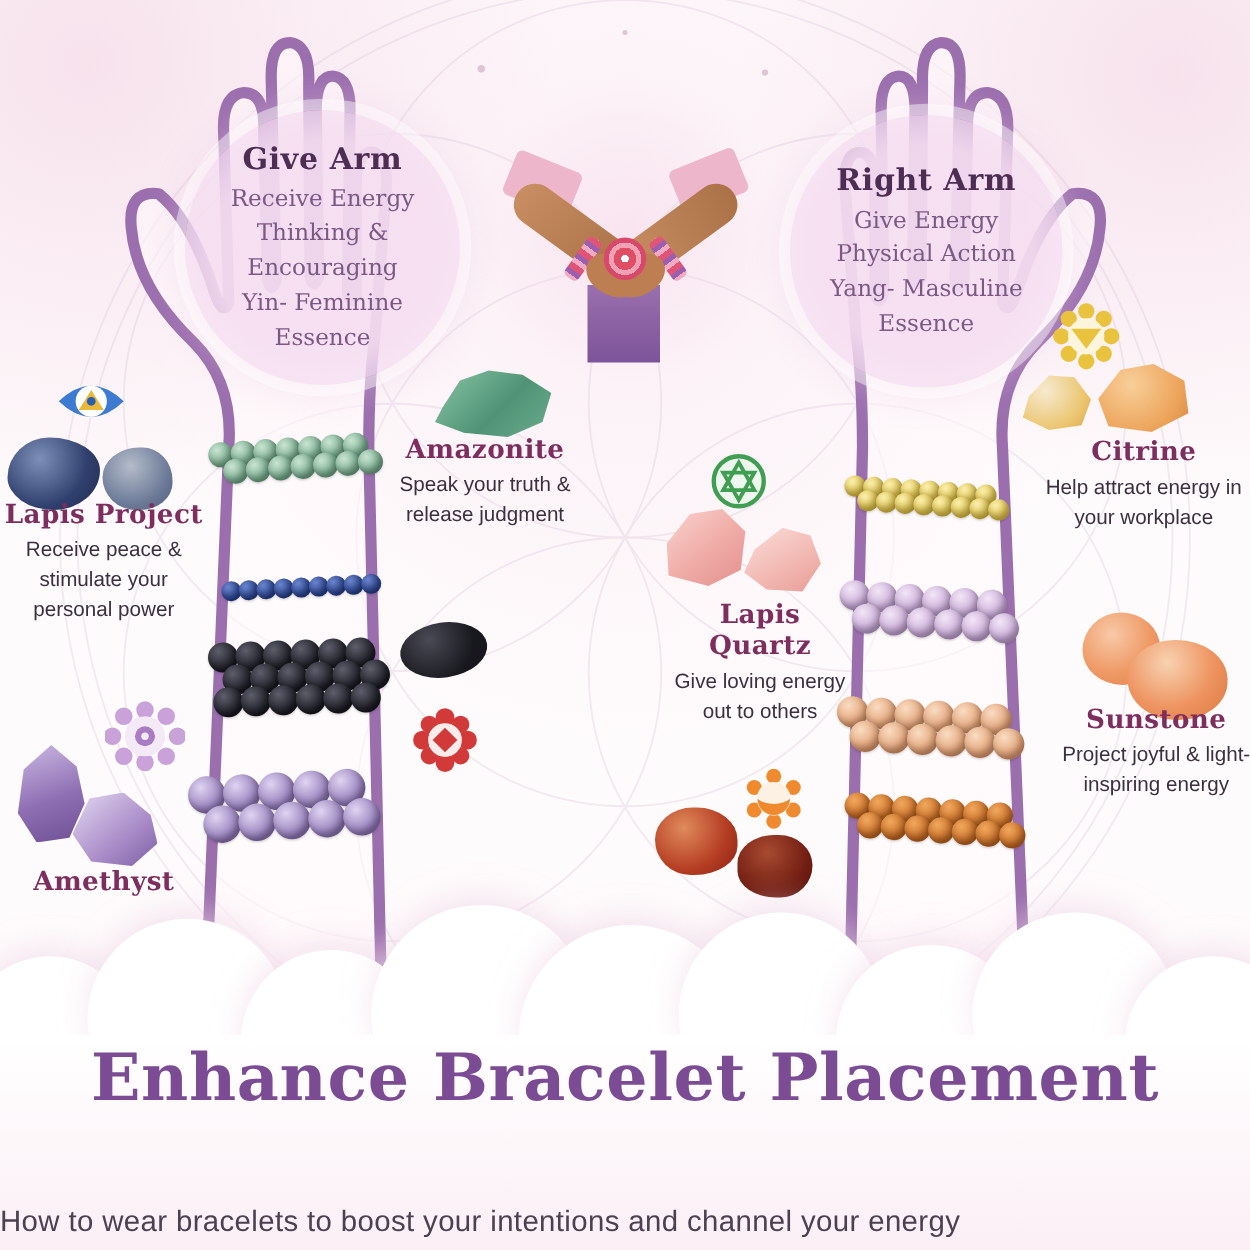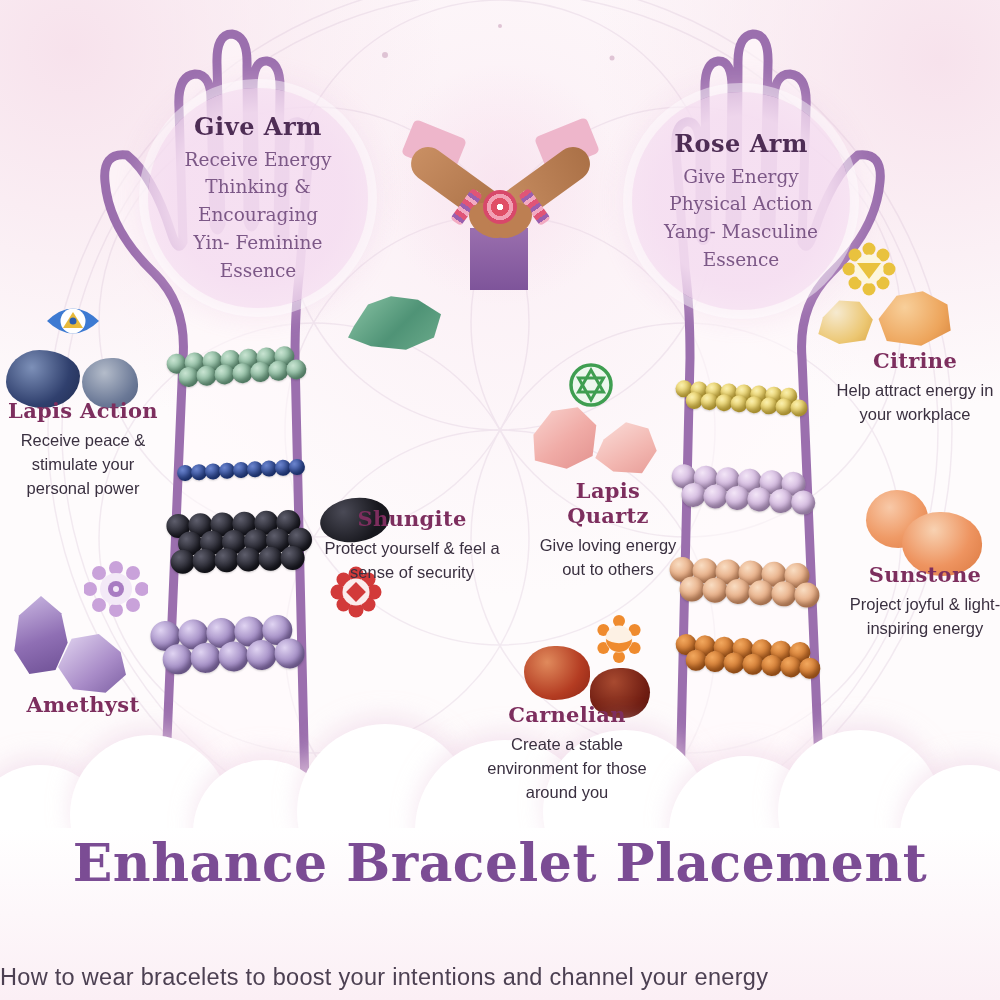--- a/index.html
+++ b/index.html
@@ -302,21 +302,21 @@
 
   <div class="bubble left">
     <div class="bubble-title">Give Arm</div>
     <div class="bubble-lines">Receive Energy
 Thinking &amp;
 Encouraging
 Yin- Feminine
 Essence</div>
   </div>
   <div class="bubble right">
-    <div class="bubble-title">Rose Arm</div>
+    <div class="bubble-title">Right Arm</div>
     <div class="bubble-lines">Give Energy
 Physical Action
 Yang- Masculine
 Essence</div>
   </div>
 
   <div class="stone s-lapis-1"></div>
   <div class="stone s-lapis-2"></div>
   <div class="stone s-amazonite"></div>
   <div class="stone s-shungite"></div>
@@ -404,45 +404,41 @@
         <circle cx="25" cy="43" r="6"></circle>
           <circle cx="9.4" cy="34" r="6"></circle>
           <circle cx="9.4" cy="16" r="6"></circle>
       </g>
       <circle cx="25" cy="25" r="13.5" fill="#fdf1e4"></circle>
       <path d="M12 25 A13 13 0 0 0 38 25 A16 10 0 0 1 12 25 Z" fill="#ef8b2e"></path>
     </svg>
   </div>
 
   <div class="crystal-block" style="left:2px;top:398px;width:162px">
-    <div class="crystal-name">Lapis Action</div>
+    <div class="crystal-name">Lapis Project</div>
     <div class="crystal-desc">Receive peace &amp; stimulate your personal power</div>
   </div>
-  <div class="crystal-block" style="left:322px;top:506px;width:180px">
-    <div class="crystal-name">Shungite</div>
-    <div class="crystal-desc">Protect yourself &amp; feel a sense of security</div>
+  <div class="crystal-block" style="left:308px;top:346px;width:160px">
+    <div class="crystal-name">Amazonite</div>
+    <div class="crystal-desc">Speak your truth &amp; release judgment</div>
   </div>
   <div class="crystal-block" style="left:8px;top:692px;width:150px">
     <div class="crystal-name">Amethyst</div>
   </div>
   <div class="crystal-block" style="left:834px;top:348px;width:162px">
     <div class="crystal-name">Citrine</div>
     <div class="crystal-desc">Help attract energy in your workplace</div>
   </div>
   <div class="crystal-block" style="left:532px;top:478px;width:152px">
     <div class="crystal-name">Lapis Quartz</div>
     <div class="crystal-desc">Give loving energy out to others</div>
   </div>
   <div class="crystal-block" style="left:832px;top:562px;width:186px">
     <div class="crystal-name">Sunstone</div>
     <div class="crystal-desc">Project joyful &amp; light-inspiring energy</div>
-  </div>
-  <div class="crystal-block" style="left:476px;top:702px;width:182px">
-    <div class="crystal-name">Carnelian</div>
-    <div class="crystal-desc">Create a stable environment for those around you</div>
   </div>
 
   <div class="clouds">
     <div class="cloud" style="left:-30px;top:765px;width:140px;height:140px"></div>
     <div class="cloud" style="left:70px;top:735px;width:160px;height:160px"></div>
     <div class="cloud" style="left:193px;top:760px;width:144px;height:144px"></div>
     <div class="cloud" style="left:297px;top:724px;width:176px;height:176px"></div>
     <div class="cloud" style="left:415px;top:740px;width:180px;height:180px"></div>
     <div class="cloud" style="left:543px;top:730px;width:164px;height:164px"></div>
     <div class="cloud" style="left:669px;top:756px;width:152px;height:152px"></div>

